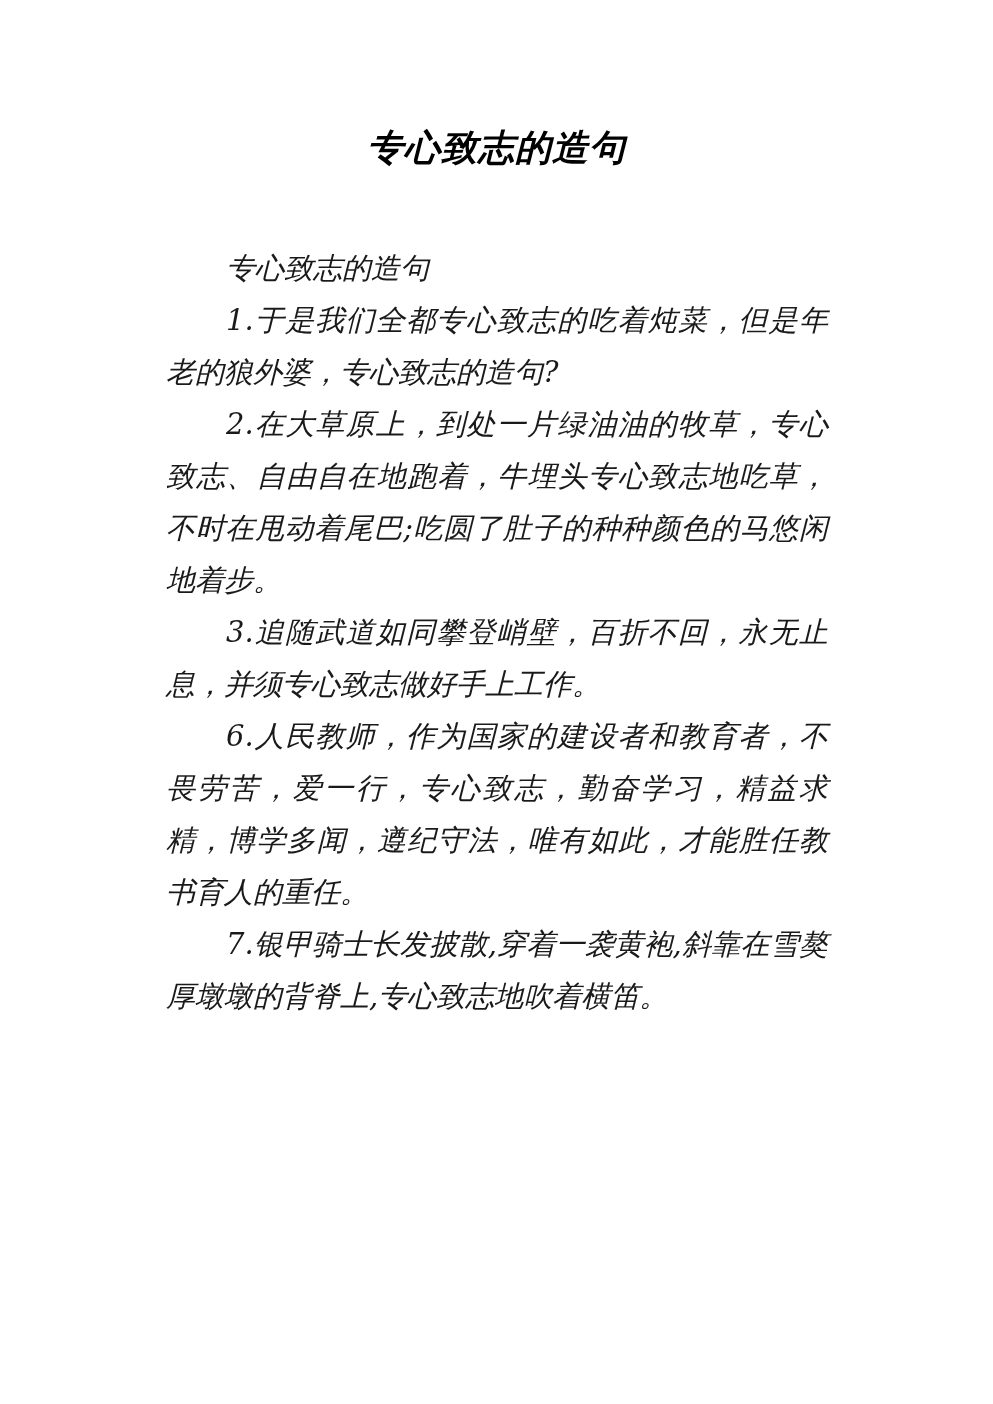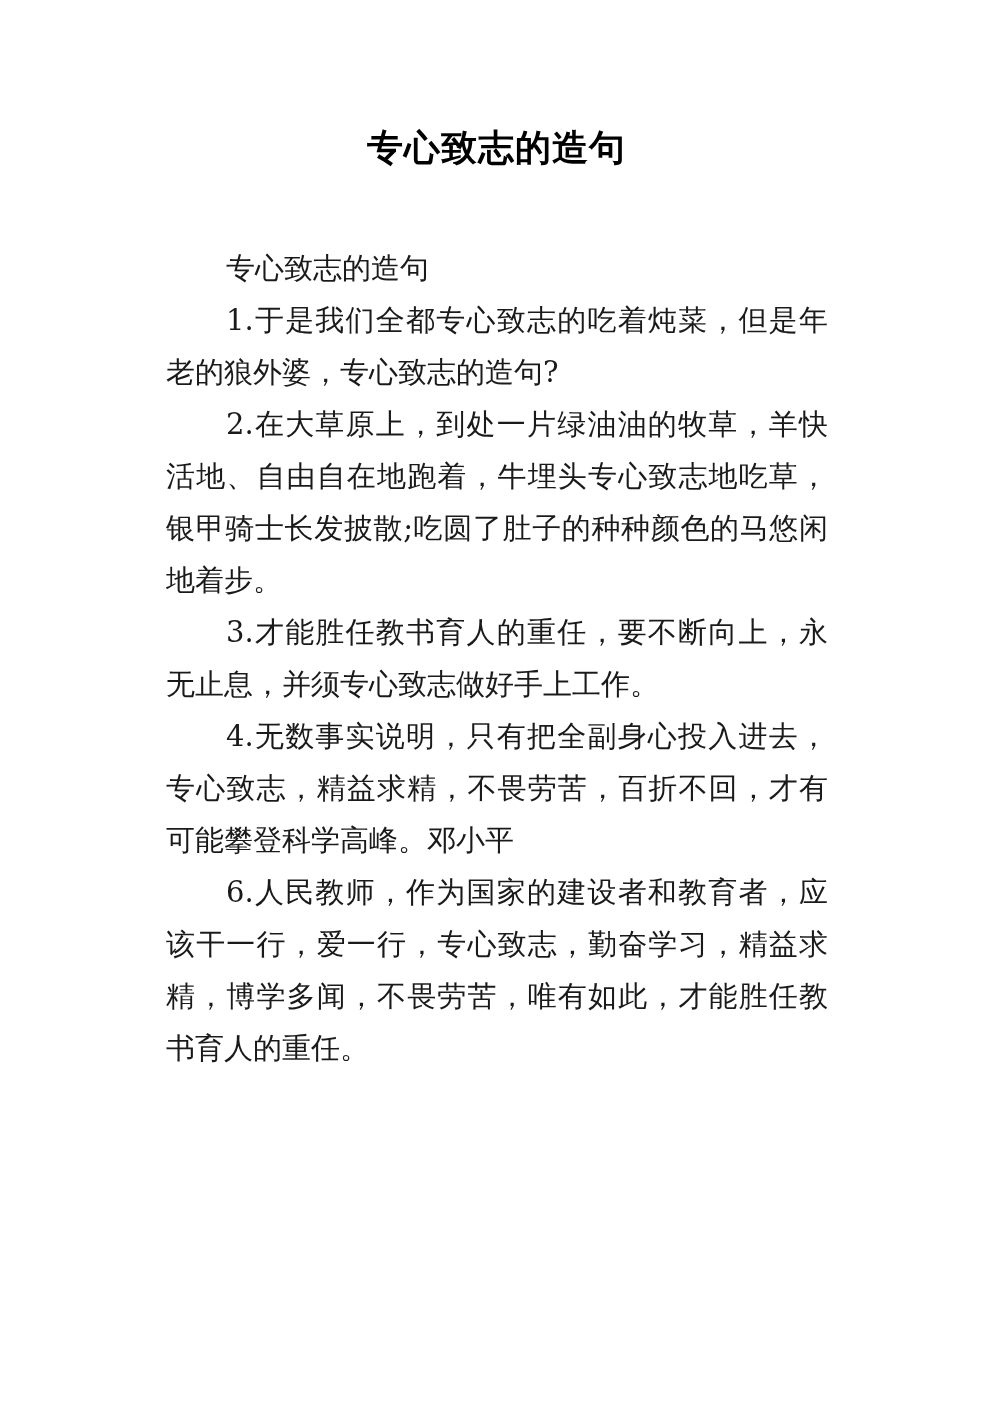--- a/index.html
+++ b/index.html
@@ -14,20 +14,21 @@
       overflow: hidden;
       color: #111111;
     }
     .page {
       position: absolute;
       left: 0;
       top: 0;
       width: 993px;
       height: 1404px;
       background: #ffffff;
+      font-style: italic;
     }
     .title {
       position: absolute;
       top: 122px;
       left: 0;
       width: 993px;
       text-align: center;
       font-family: "DejaVu Sans", "Liberation Sans", sans-serif;
       font-weight: bold;
       font-size: 36px;
@@ -57,23 +58,23 @@
 <body>
 
 <div class="page">
   <h1 class="title">专心致志的造句</h1>
 
   <div class="body-text">
     <p class="para">专心致志的造句</p>
 
     <p class="para"><span>1.</span><span>于是我们全都专心致志的吃着炖菜，但是年老的狼外婆，专心致志的造句?</span></p>
 
-    <p class="para"><span>2.</span><span>在大草原上，到处一片绿油油的牧草，羊快活地、自由自在地跑着，牛埋头专心致志地吃草，银甲骑士长发披散;吃圆了肚子的种种颜色的马悠闲地着步。</span></p>
+    <p class="para"><span>2.</span><span>在大草原上，到处一片绿油油的牧草，专心致志、自由自在地跑着，牛埋头专心致志地吃草，不时在甩动着尾巴;吃圆了肚子的种种颜色的马悠闲地着步。</span></p>
 
-    <p class="para"><span>3.</span><span>才能胜任教书育人的重任，要不断向上，永无止息，并须专心致志做好手上工作。</span></p>
-
-    <p class="para"><span>4.</span><span>无数事实说明，只有把全副身心投入进去，专心致志，精益求精，不畏劳苦，百折不回，才有可能攀登科学高峰。邓小平</span></p>
+    <p class="para"><span>3.</span><span>追随武道如同攀登峭壁，百折不回，永无止息，并须专心致志做好手上工作。</span></p>
 
 
-    <p class="para"><span>6.</span><span>人民教师，作为国家的建设者和教育者，应该干一行，爱一行，专心致志，勤奋学习，精益求精，博学多闻，不畏劳苦，唯有如此，才能胜任教书育人的重任。</span></p>
 
+    <p class="para"><span>6.</span><span>人民教师，作为国家的建设者和教育者，不畏劳苦，爱一行，专心致志，勤奋学习，精益求精，博学多闻，遵纪守法，唯有如此，才能胜任教书育人的重任。</span></p>
+
+    <p class="para"><span>7.</span><span>银甲骑士长发披散,穿着一袭黄袍,斜靠在雪獒厚墩墩的背脊上,专心致志地吹着横笛。</span></p>
   </div>
 </div>
 
 </body></html>

